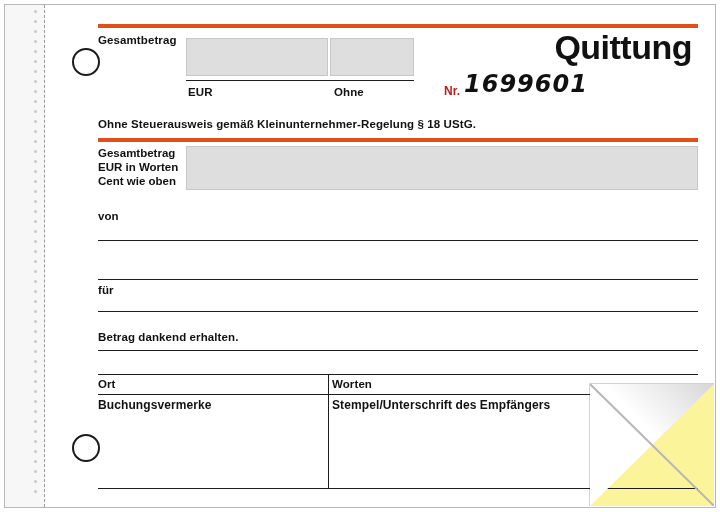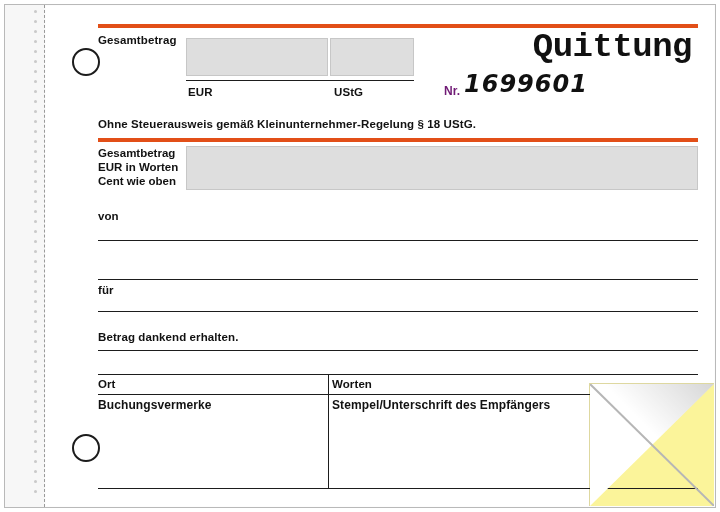--- a/index.html
+++ b/index.html
@@ -166,28 +166,28 @@
   }
 
   .title {
     position: absolute;
     right: 22px;
     top: 22px;
     font-size: 34px;
     font-weight: 700;
     color: #111111;
     letter-spacing: -0.5px;
-    font-family: Liberation Mono, monospace;
+    font-family: Liberation Sans, sans-serif;
     text-align: center;
   }
   .nr-label {
     position: absolute;
     font-size: 12px;
     font-weight: 700;
-    color: #701a75;
+    color: #b91c1c;
   }
   .nr-value {
     position: absolute;
     font-size: 24px;
     font-weight: 700;
     color: #111;
     font-family: "DejaVu Sans", sans-serif;
     letter-spacing: 1px;
   }
 
@@ -282,21 +282,21 @@
     <div class="rule-orange" style="left:52px; top:18px; width:600px;"></div>
 
     <div class="label" style="left:52px; top:28px;">Gesamtbetrag</div>
 
     <div class="field-grey" style="left:140px; top:32px; width:142px; height:38px;"></div>
     <div class="field-grey" style="left:284px; top:32px; width:84px; height:38px;"></div>
 
     <div class="rule-thin" style="left:140px; top:74px; width:228px;"></div>
 
     <div class="label" style="left:142px; top:80px;">EUR</div>
-    <div class="label" style="left:288px; top:80px;">UStG</div>
+    <div class="label" style="left:288px; top:80px;">Ohne</div>
 
     <div class="title">Quittung</div>
     <div class="nr-label" style="left:398px; top:78px;">Nr.</div>
     <div class="nr-value" style="left:418px; top:64px;font-style:italic;">1699601</div>
 
     <div class="label" style="left:52px; top:112px;">Ohne Steuerausweis gemäß Kleinunternehmer-Regelung § 18 UStG.</div>
 
     <div class="rule-orange" style="left:52px; top:132px; width:600px;"></div>
 
     <div class="multiline" style="left:52px; top:140px;">Gesamtbetrag

